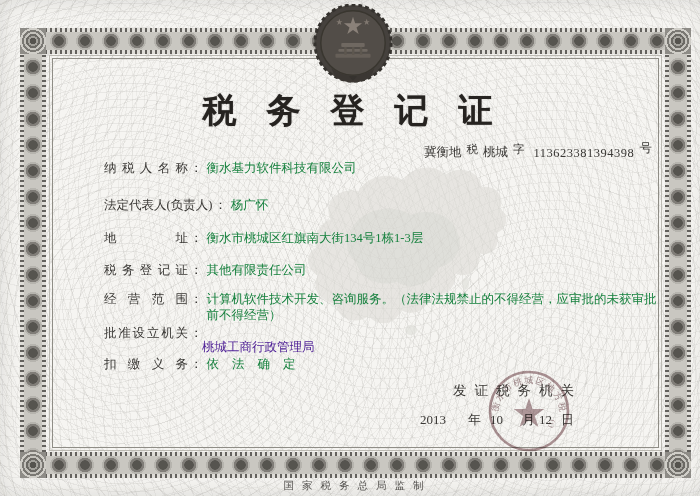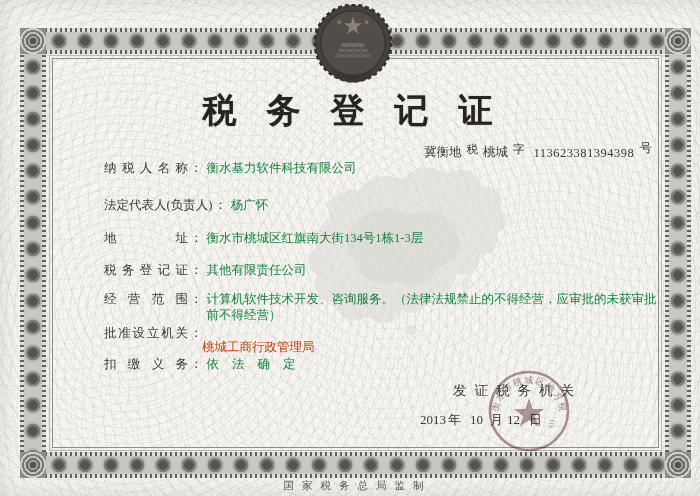--- a/index.html
+++ b/index.html
@@ -77,26 +77,26 @@
   .row{position:absolute;left:92px;font-size:12.5px;white-space:nowrap;color:#343230;}
   .lab{
     display:inline-block;width:84px;text-align:justify;text-align-last:justify;
     vertical-align:top;color:#3a3835;margin-left:12px;
   }
   .lab.nat{width:auto;text-align:left;text-align-last:auto;}
   .colon{margin:0 4px 0 2px;}
   .val{color:#15803d;}
   .val.wrap{display:inline-block;width:452px;white-space:normal;line-height:16px;vertical-align:top;}
   .val.spread{letter-spacing:13px;}
-  .subval{position:absolute;left:202px;top:339px;font-size:12.5px;color:#c2410c;}
+  .subval{position:absolute;left:202px;top:339px;font-size:12.5px;color:#4c1d95;}
   
   .issuer{position:absolute;left:453px;top:382px;font-size:13.5px;letter-spacing:8px;color:#3a3835;white-space:nowrap;}
   .date{position:absolute;left:420px;top:411px;font-size:13px;color:#3a3835;display:flex;align-items:baseline;white-space:nowrap;}
   .date span{display:inline-block;}
-  .d-y{margin-right:2px;} .d-yu{margin-right:9px;} .d-m{margin-right:7px;}
+  .d-y{margin-right:22px;} .d-yu{margin-right:9px;} .d-m{margin-right:19px;}
   .d-mu{margin-right:4px;} .d-d{margin-right:9px;}
   .seal{position:absolute;left:486px;top:368px;width:86px;height:86px;mix-blend-mode:multiply;opacity:.9;z-index:6;}
   
   .footer{
     position:absolute;left:0;right:0;top:479px;text-align:center;
     font-size:10.5px;letter-spacing:8px;padding-left:8px;color:#555350;
   }
 </style>
 </head>
 <body>

